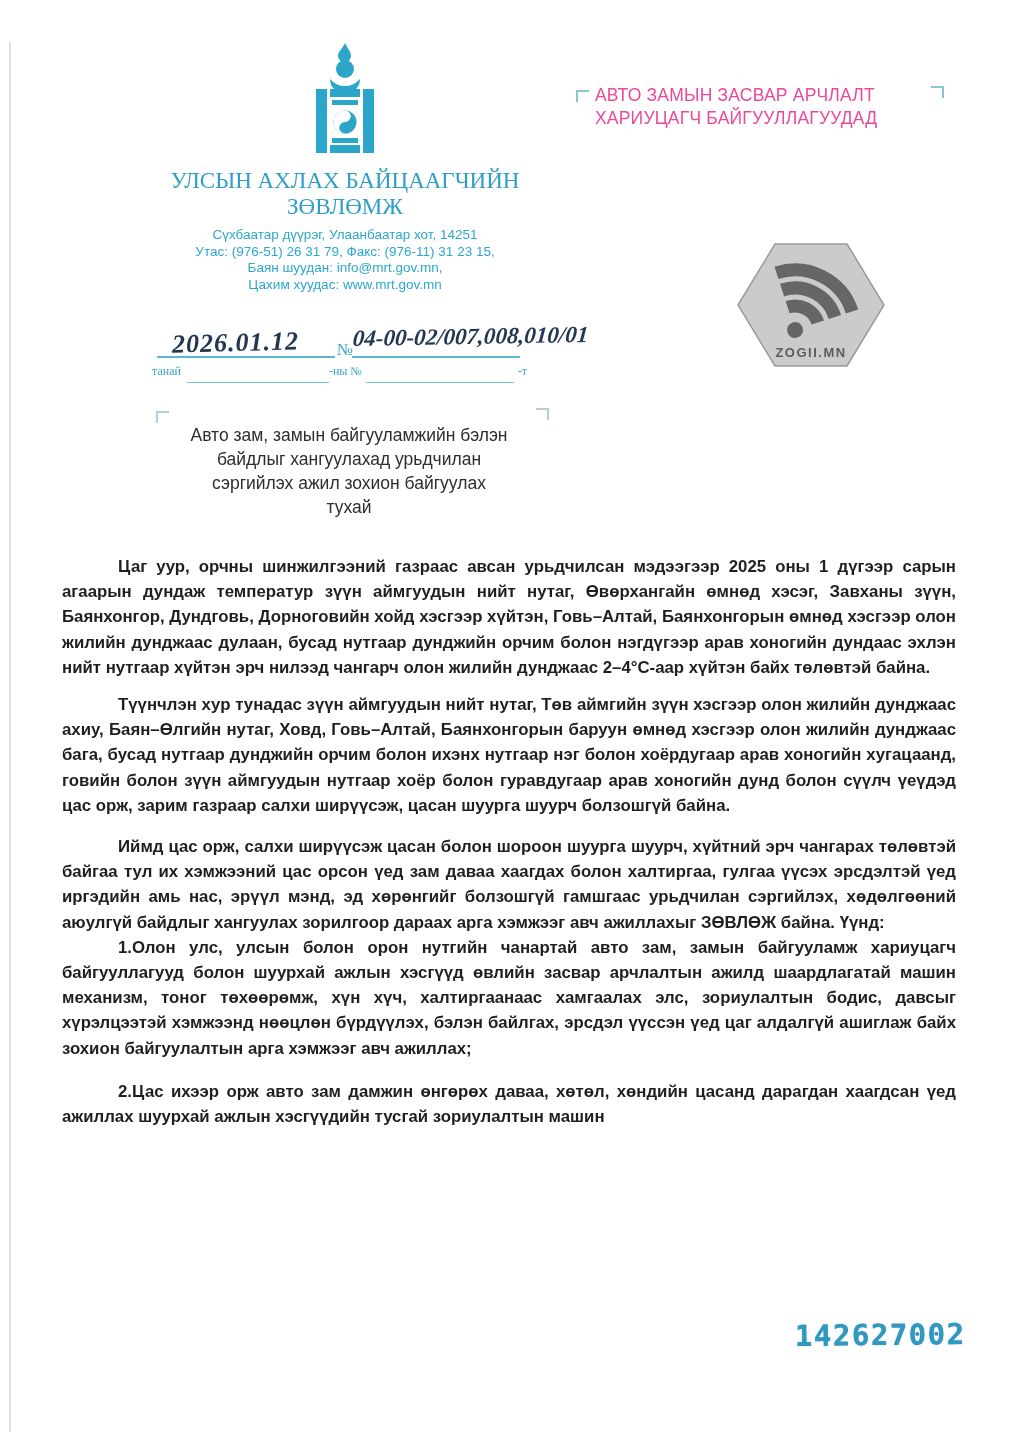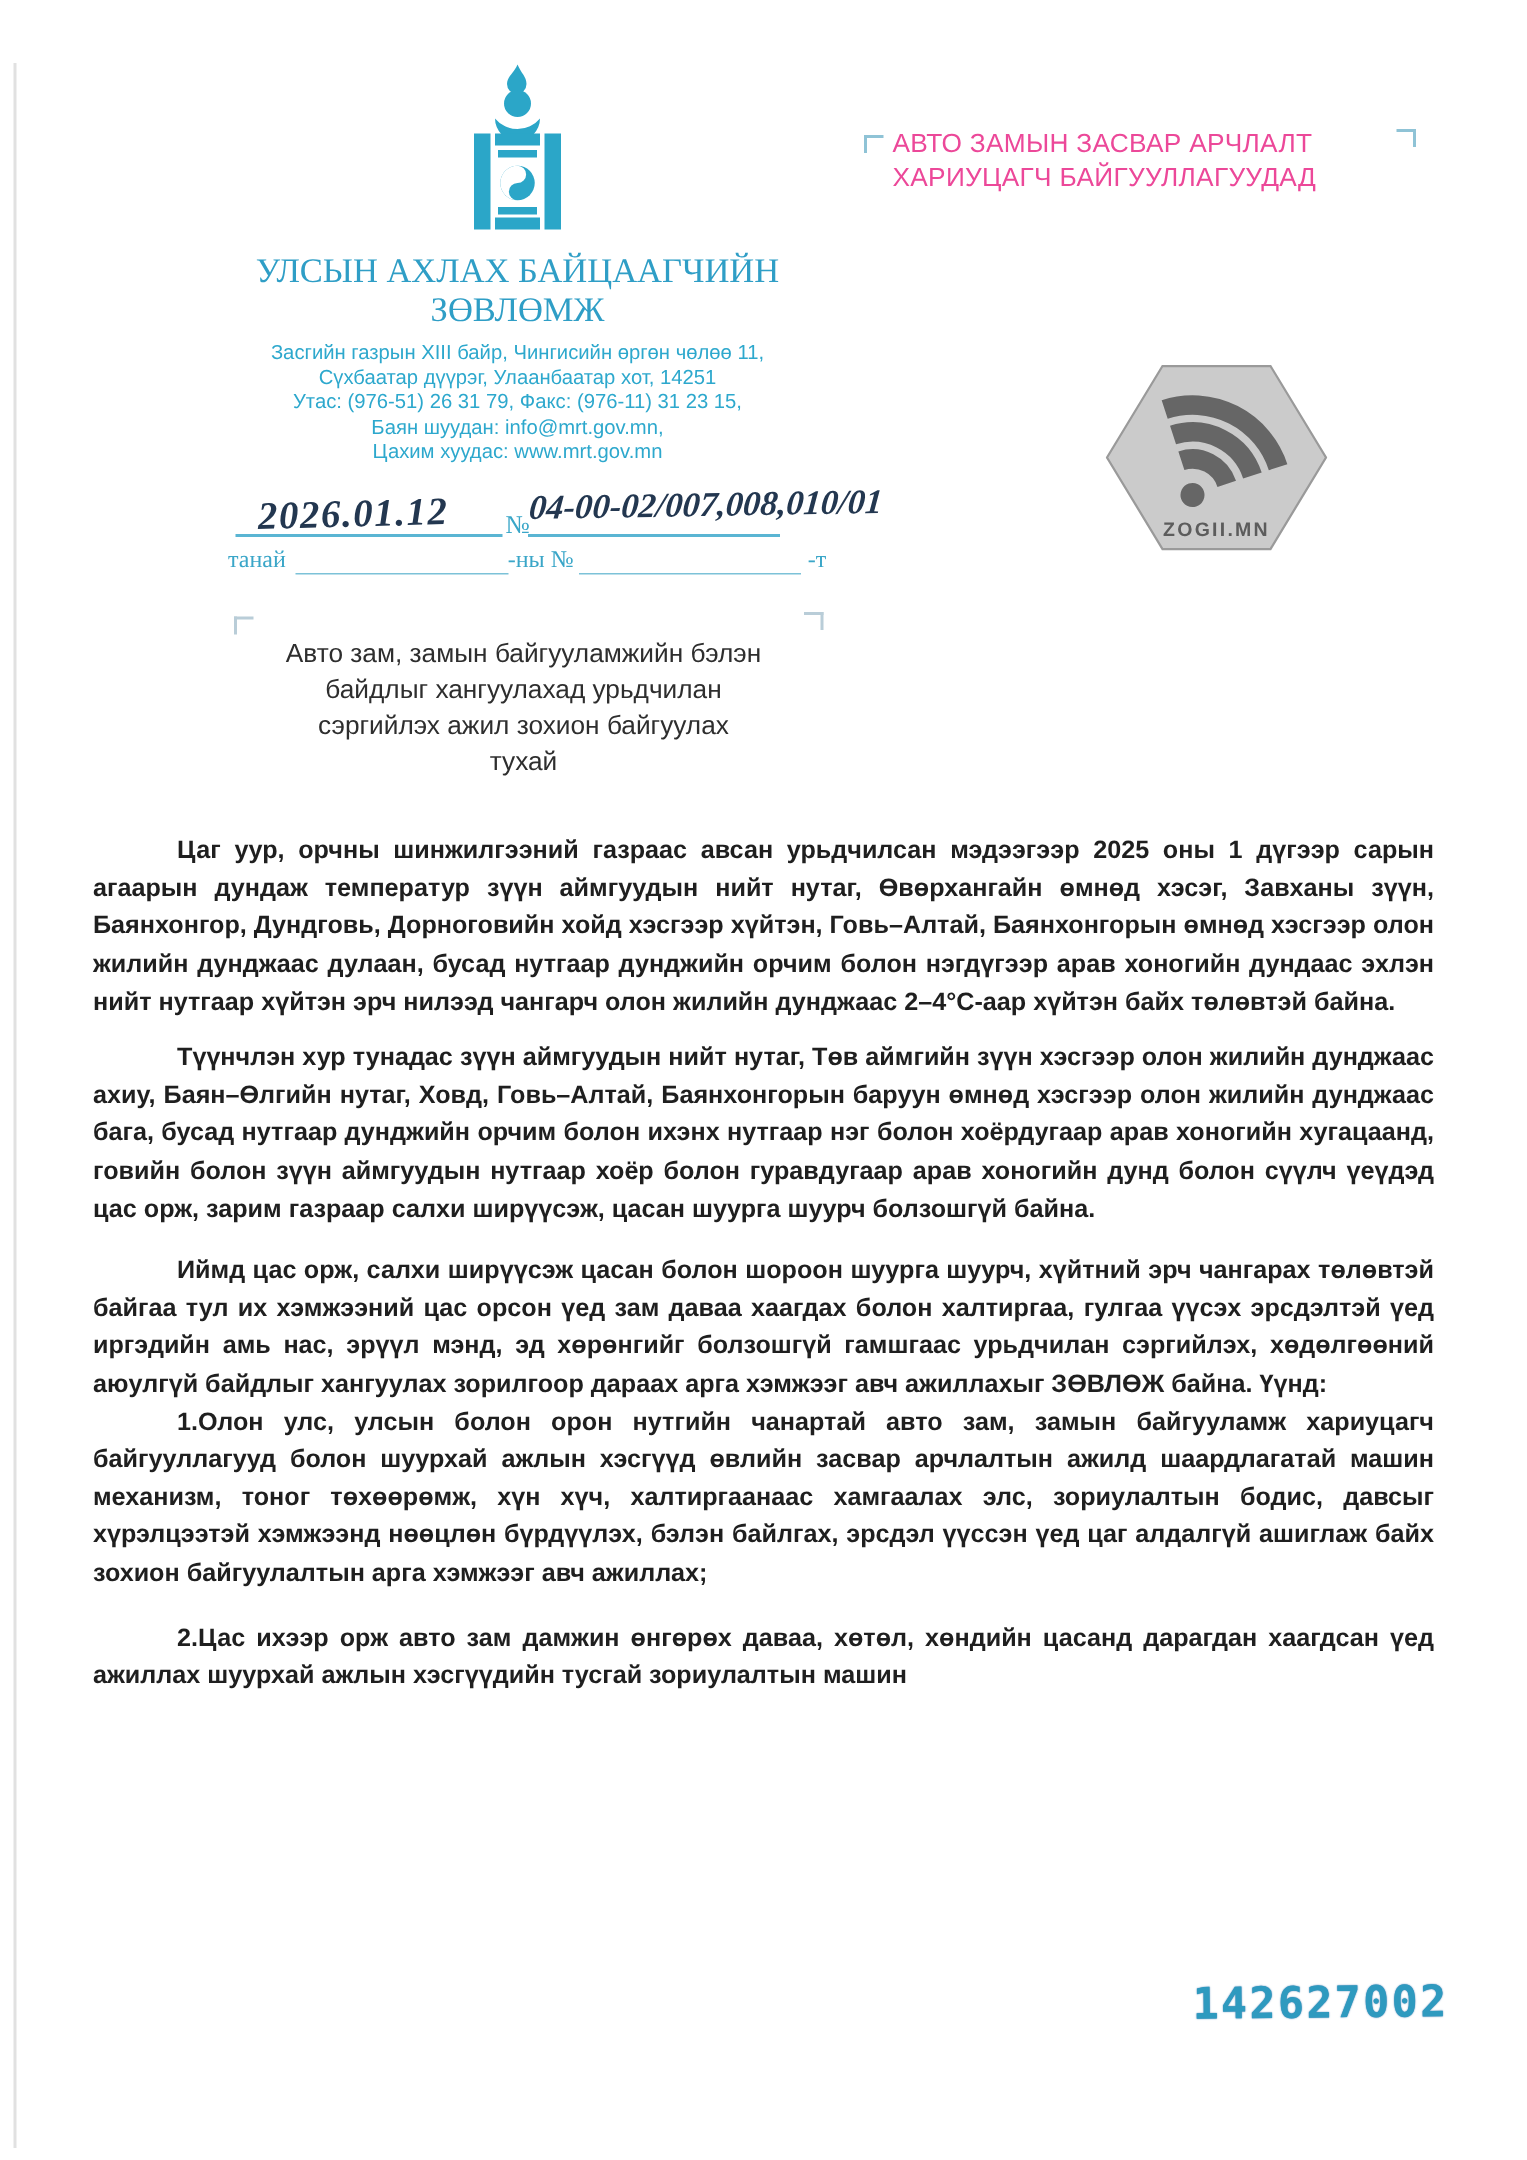--- a/index.html
+++ b/index.html
@@ -22,22 +22,22 @@
   .address{margin-top:7px;font-size:13.5px;line-height:16.5px;color:#2da8cd;}
 
   
   .ref-underline{position:absolute;border-bottom:2px solid #5ab5d3;}
   .u-date{left:157px;top:356px;width:178px;}
   .u-num{left:352px;top:356px;width:168px;}
   .hand{font-family:"Liberation Serif",serif;font-style:italic;font-weight:bold;color:#233750;}
   .hand-date{position:absolute;left:172px;top:328px;font-size:26px;transform:rotate(-1.5deg);letter-spacing:1px;}
   .num-symbol{position:absolute;left:337px;top:340px;font-family:"Liberation Serif",serif;font-size:17px;color:#3aa6c8;}
   .hand-num{position:absolute;left:353px;top:324px;font-size:23px;transform:skewX(-6deg) rotate(-1deg);white-space:nowrap;}
-  .your-ref{position:absolute;left:152px;top:364px;display:flex;align-items:center;
-    font-family:"Liberation Serif",serif;font-size:16px;color:#3aa6c8;}
+  .your-ref{position:absolute;left:152px;top:364px;display:flex;align-items:flex-start;
+    font-family:"Liberation Serif",serif;font-size:12px;color:#3aa6c8;}
   .your-ref .blank{display:inline-block;border-bottom:1.5px solid #7cc2d8;height:18px;}
   .blank1{width:142px;margin-left:6px;}
   .blank2{width:148px;margin-left:4px;margin-right:4px;}
 
   
   .recipient{position:absolute;left:595px;top:84px;width:345px;
     font-size:17.5px;line-height:23px;color:#ec4899;letter-spacing:.2px;}
   .bracket{position:absolute;width:11px;height:10px;}
   .bracket.tl{border-left:2px solid #8fc3d6;border-top:2px solid #8fc3d6;}
   .bracket.tr{border-right:2px solid #8fc3d6;border-top:2px solid #8fc3d6;}
@@ -92,21 +92,20 @@
       <rect x="24" y="96" width="26" height="5"></rect>
       <rect x="22" y="103" width="30" height="8"></rect>
     </g>
     <path d="M37 68.5 A11.5 11.5 0 0 0 37 91.5 A5.75 5.75 0 0 1 37 80 A5.75 5.75 0 0 0 37 68.5 Z" fill="#ffffff"></path>
     <circle cx="37" cy="74.2" r="1.9" fill="#ffffff"></circle>
     <circle cx="37" cy="85.8" r="1.9" fill="#2ba6c8"></circle>
   </svg>
   <div class="org-line">УЛСЫН АХЛАХ БАЙЦААГЧИЙН</div>
   <div class="org-line">ЗӨВЛӨМЖ</div>
   <div class="address">
-    <div>Засгийн газрын XIII байр, Чингисийн өргөн чөлөө 11,</div>
     <div>Сүхбаатар дүүрэг, Улаанбаатар хот, 14251</div>
     <div>Утас: (976-51) 26 31 79, Факс: (976-11) 31 23 15,</div>
     <div>Баян шуудан: info@mrt.gov.mn,</div>
     <div>Цахим хуудас: www.mrt.gov.mn</div>
   </div>
 </div>
 
 <div class="ref-underline u-date"></div>
 <div class="hand hand-date">2026.01.12</div>
 <div class="num-symbol">№</div>

